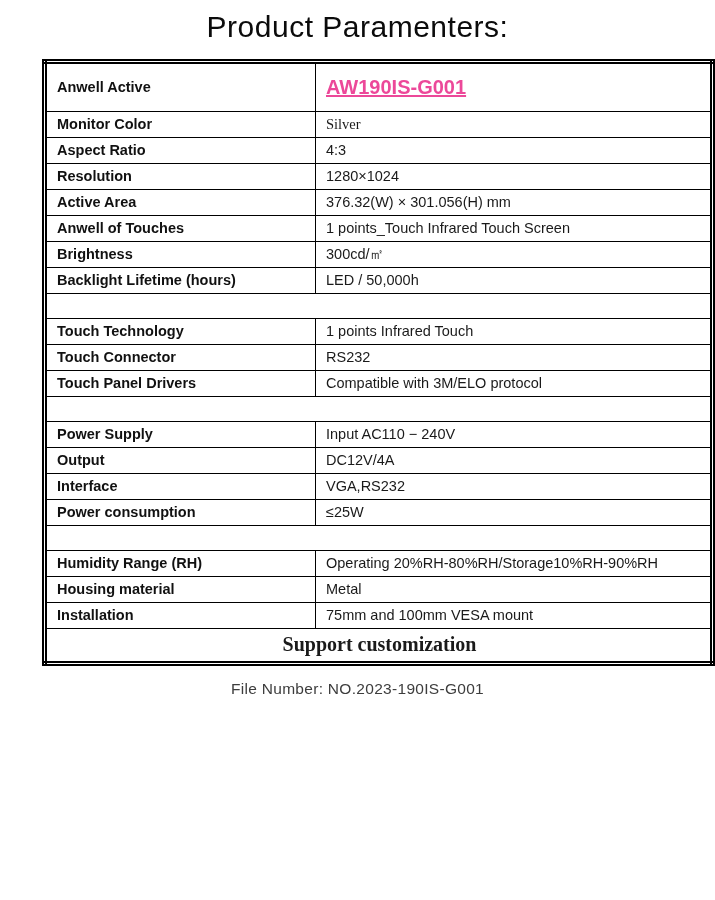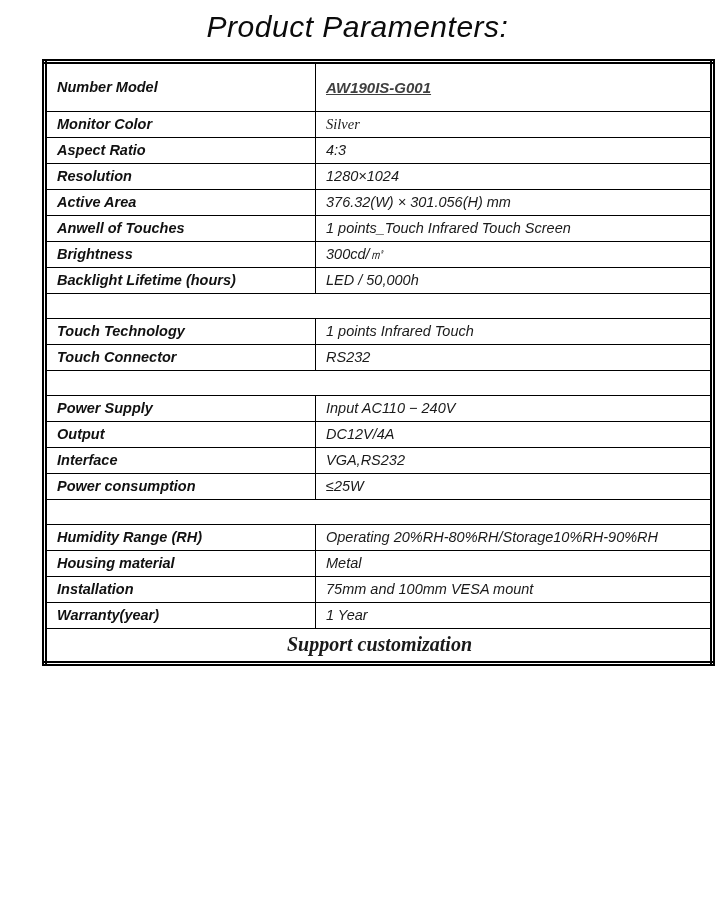--- a/index.html
+++ b/index.html
@@ -10,21 +10,20 @@
     height: 900px;
     color: #000;
     font-family: "Liberation Sans", sans-serif;
     -webkit-font-smoothing: antialiased;
   }
   .page {
     width: 715px;
     height: 793px;
     overflow: hidden;
     position: relative;
-    font-style: italic;
   }
   .title {
     margin: 10px 0 15px 0;
     text-align: center;
     font-size: 30px;
     font-weight: 400;
     letter-spacing: 0.5px;
     font-family: "Liberation Sans", sans-serif;
     color: #0b0b0b;
   }
@@ -49,23 +48,23 @@
     font-weight: bold;
     color: #111;
   }
   .value-cell {
     color: #1a1a1a;
   }
   tr.spec-row { height: 26px; }
   tr.model-row { height: 50px; }
   tr.model-row .value-cell {
     font-weight: bold;
-    font-size: 15px;
+    font-size: 20px;
     text-decoration: underline;
-    color: #404040;
+    color: #ec4899;
   }
   .value-serif {
     font-family: "Liberation Serif", serif;
     font-size: 15px;
   }
   tr.spacer-row td {
     height: 25px;
     padding: 0;
   }
   tr.support-row td {
@@ -92,21 +91,21 @@
 <div class="page">
   <h1 class="title">Product Paramenters:</h1>
 
   <table class="spec-table">
     <colgroup>
       <col style="width:271px">
       <col style="width:397px">
     </colgroup>
     <tbody id="spec-table-body">
         <tr class="spec-row model-row">
-          <td class="label-cell">Number Model</td>
+          <td class="label-cell">Anwell Active</td>
           <td class="value-cell">AW190IS-G001</td>
         </tr>
         <tr class="spec-row">
           <td class="label-cell">Monitor Color</td>
           <td class="value-cell value-serif">Silver</td>
         </tr>
         <tr class="spec-row">
           <td class="label-cell">Aspect Ratio</td>
           <td class="value-cell">4:3</td>
         </tr>
@@ -134,20 +133,24 @@
           <td colspan="2"></td>
         </tr>
         <tr class="spec-row">
           <td class="label-cell">Touch Technology</td>
           <td class="value-cell">1 points Infrared Touch</td>
         </tr>
         <tr class="spec-row">
           <td class="label-cell">Touch Connector</td>
           <td class="value-cell">RS232</td>
         </tr>
+        <tr class="spec-row">
+          <td class="label-cell">Touch Panel Drivers</td>
+          <td class="value-cell">Compatible with 3M/ELO protocol</td>
+        </tr>
         <tr class="spacer-row">
           <td colspan="2"></td>
         </tr>
         <tr class="spec-row">
           <td class="label-cell">Power Supply</td>
           <td class="value-cell">Input AC110 − 240V</td>
         </tr>
         <tr class="spec-row">
           <td class="label-cell">Output</td>
           <td class="value-cell">DC12V/4A</td>
@@ -168,23 +171,20 @@
           <td class="value-cell">Operating 20%RH-80%RH/Storage10%RH-90%RH</td>
         </tr>
         <tr class="spec-row">
           <td class="label-cell">Housing material</td>
           <td class="value-cell">Metal</td>
         </tr>
         <tr class="spec-row">
           <td class="label-cell">Installation</td>
           <td class="value-cell">75mm and 100mm VESA mount</td>
         </tr>
-        <tr class="spec-row">
-          <td class="label-cell">Warranty(year)</td>
-          <td class="value-cell">1 Year</td>
-        </tr>
         <tr class="support-row">
           <td colspan="2">Support customization</td>
         </tr>
       </tbody>
   </table>
 
+  <div class="footer">File Number: NO.2023-190IS-G001</div>
 </div>
 
 </body></html>

